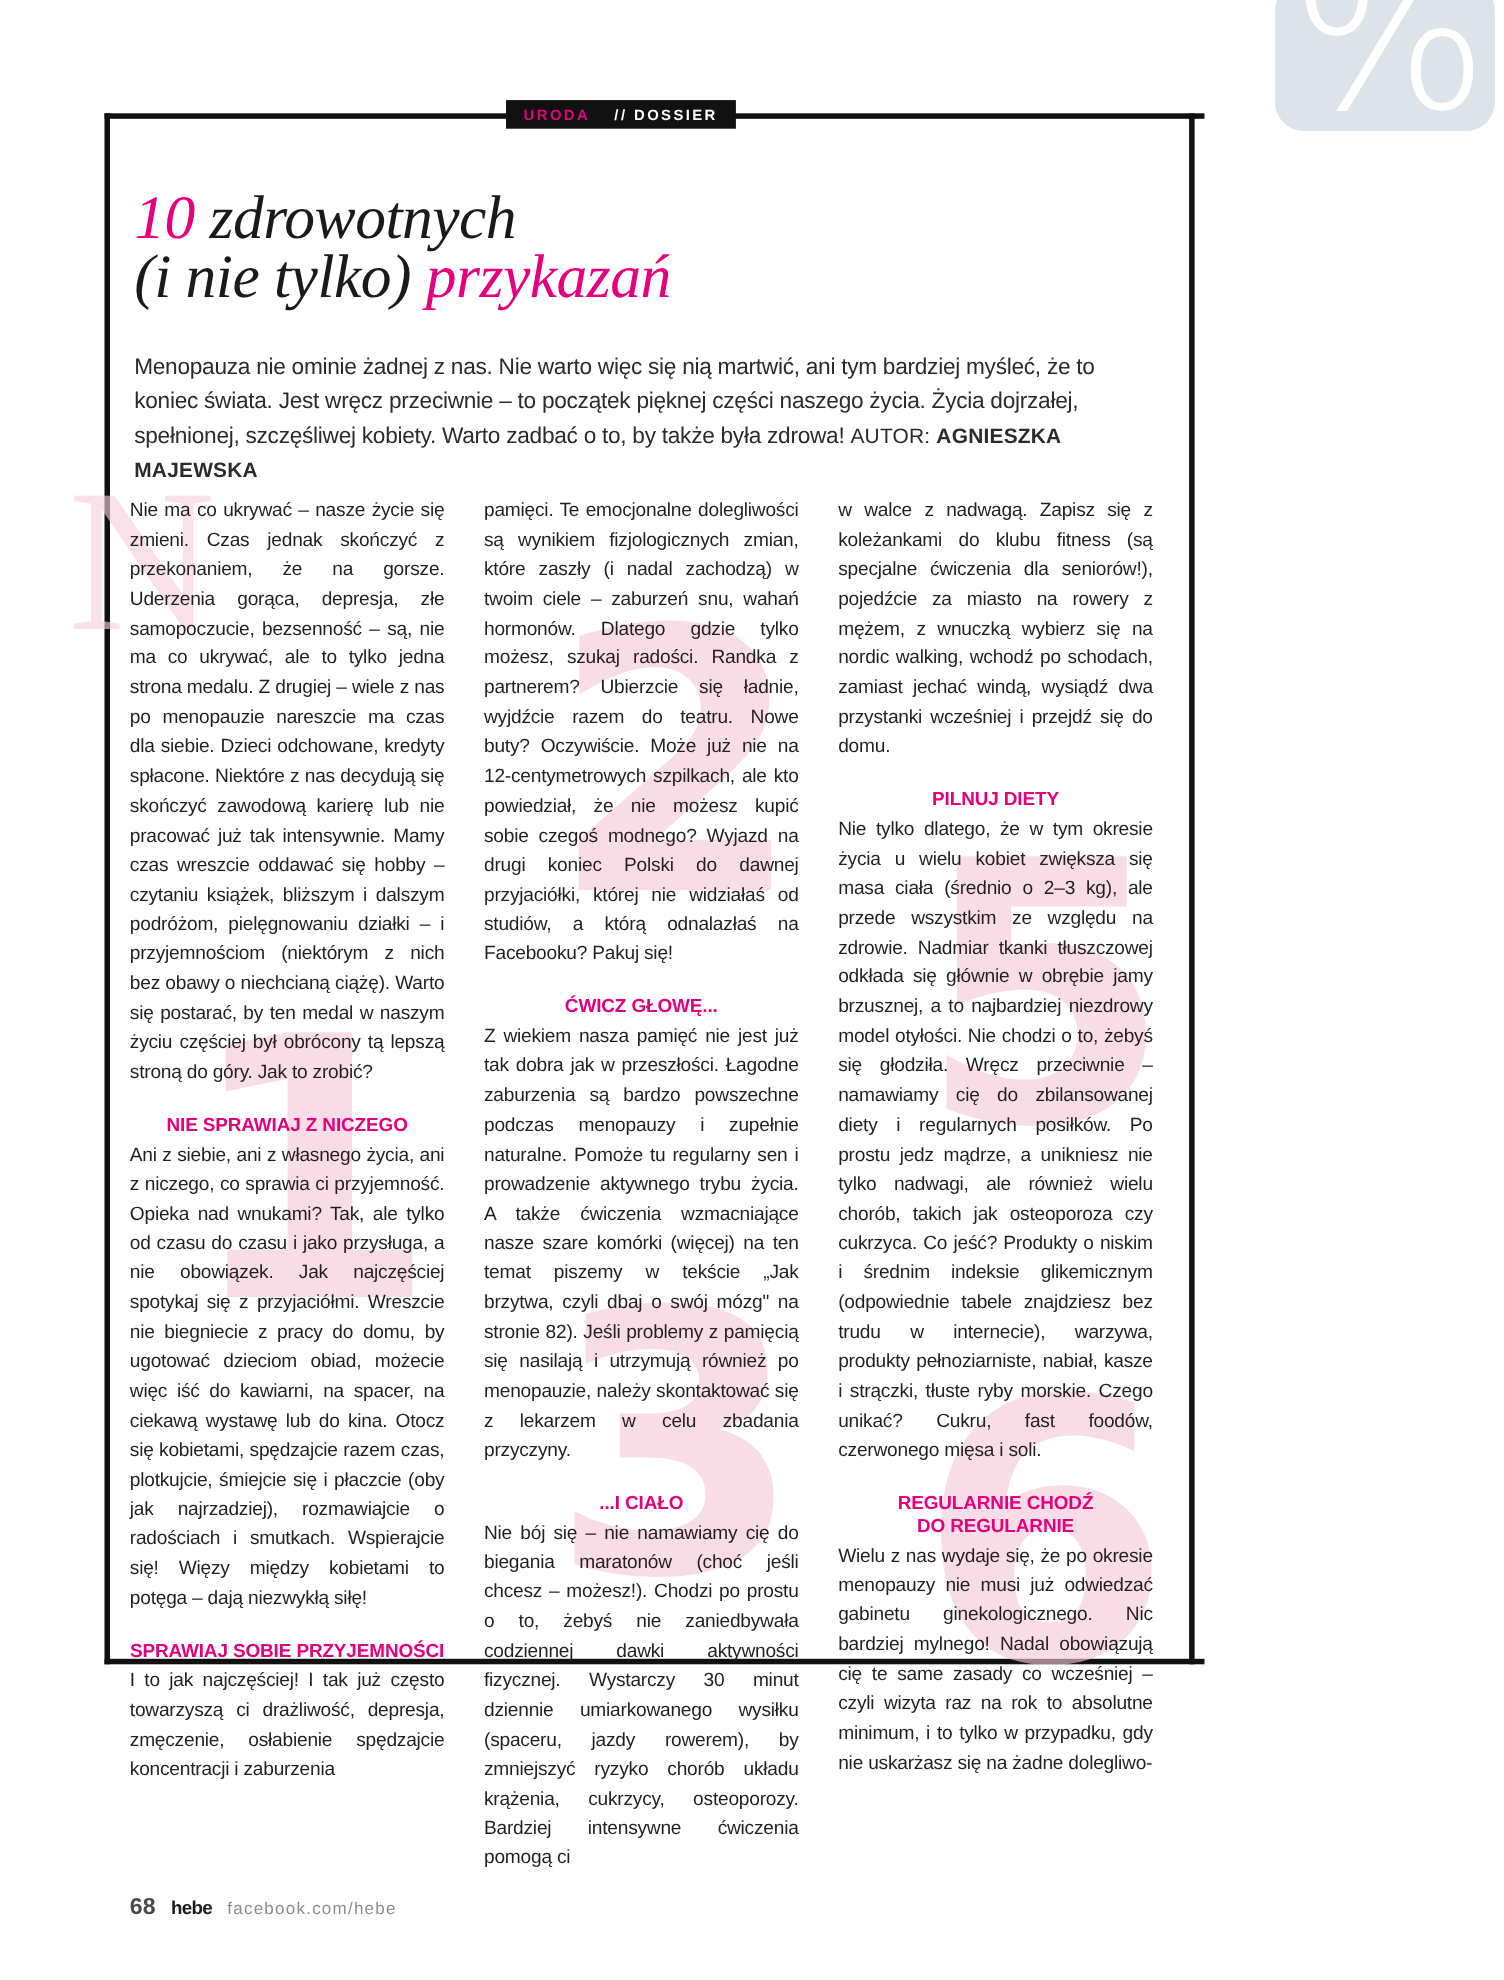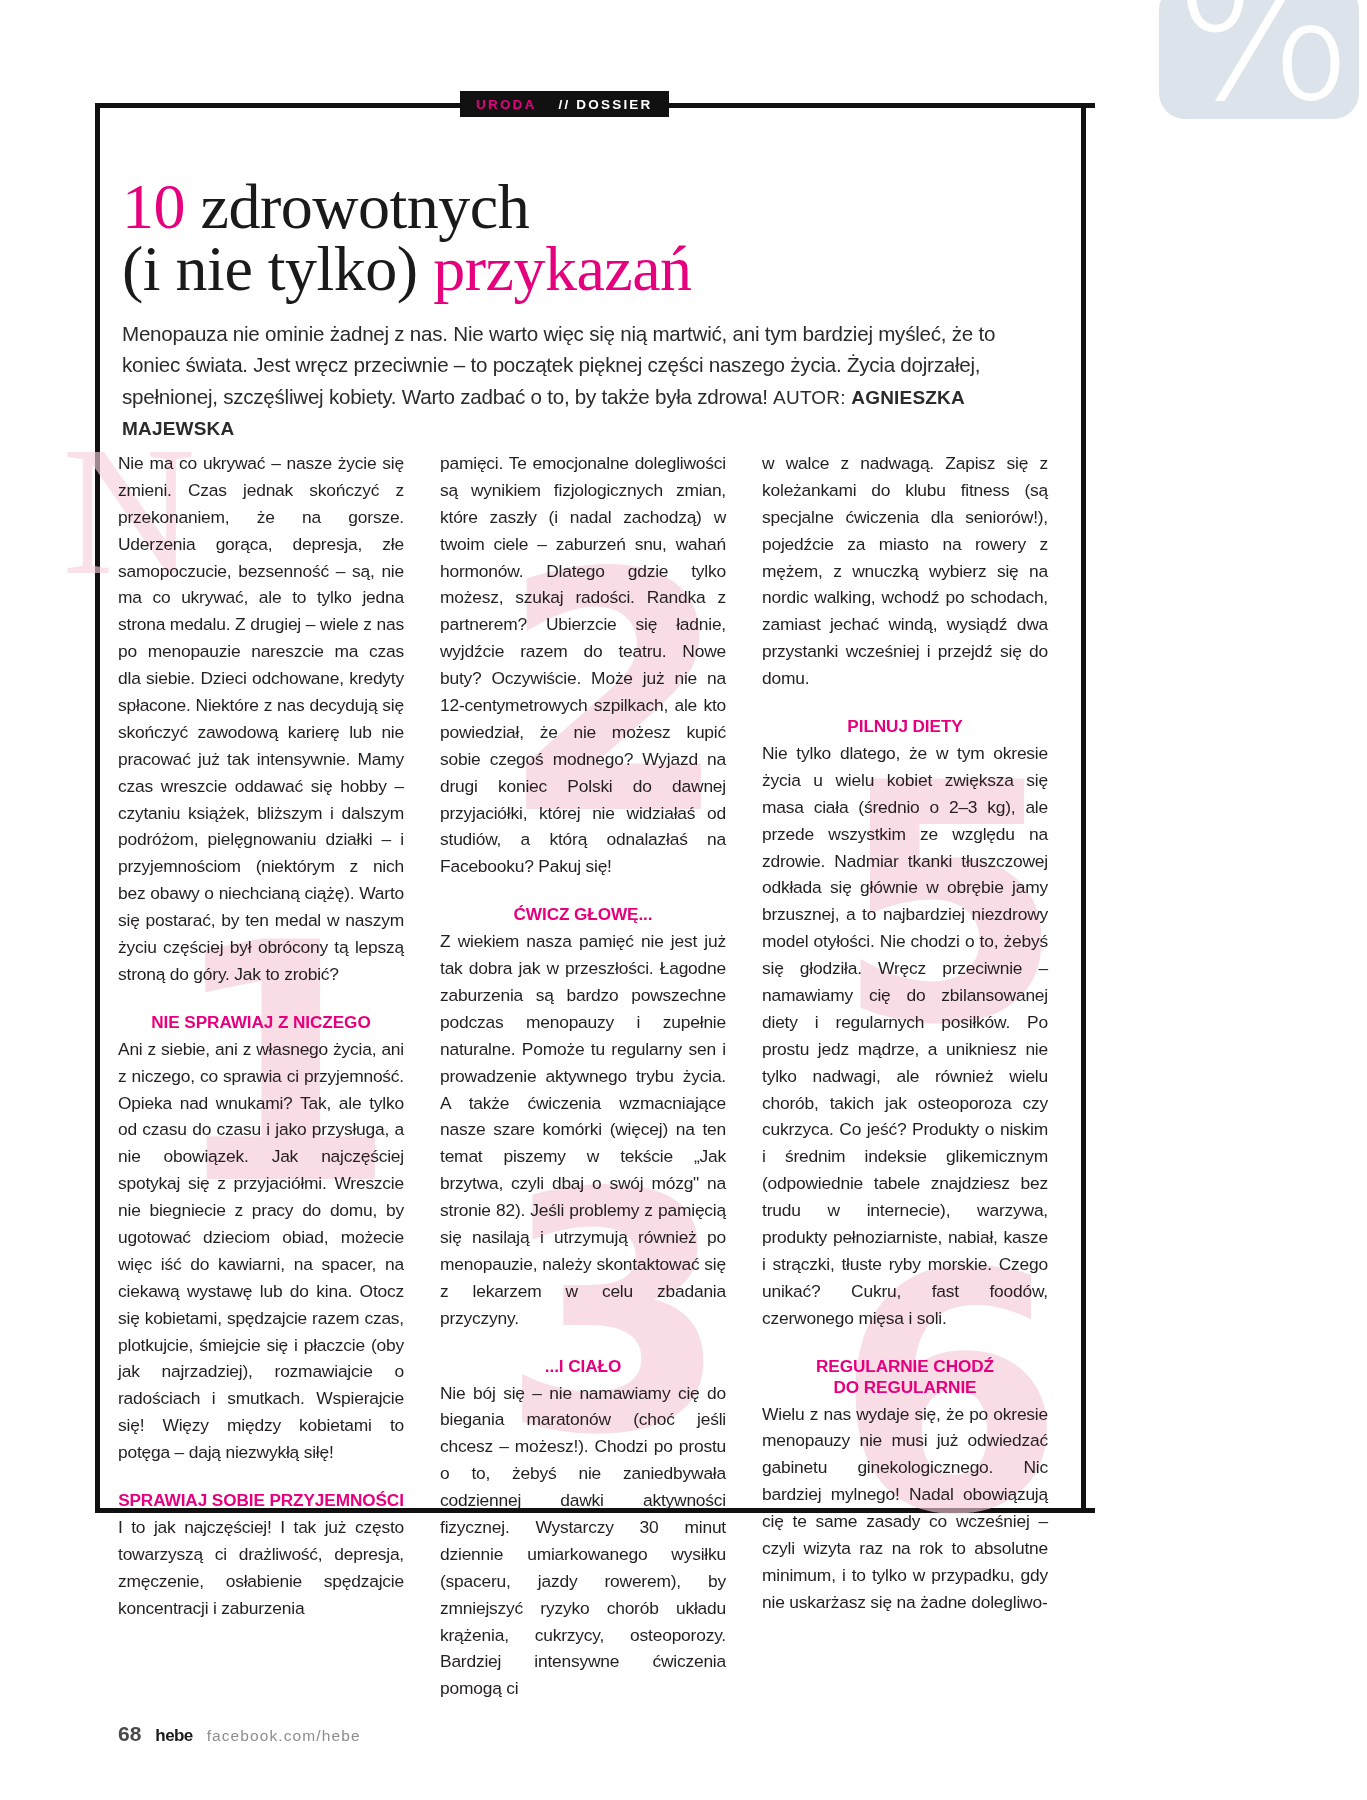--- a/index.html
+++ b/index.html
@@ -86,25 +86,26 @@
     margin-left: 22px;
   }
 
   
   .headline {
     position: absolute;
     left: 122px;
     top: 133px;
     width: 900px;
     font-family: "Liberation Serif", serif;
-    font-size: 64px;
+    font-size: 56px;
     line-height: 0.97;
     font-weight: 400;
     letter-spacing: -0.5px;
     z-index: 5;
+    font-style: italic;
   }
   .headline .pink { color: #e6007e; }
   .headline .blk  { color: #1a1a1a; }
 
   
   .lede {
     position: absolute;
     left: 122px;
     top: 318px;
     width: 930px;

